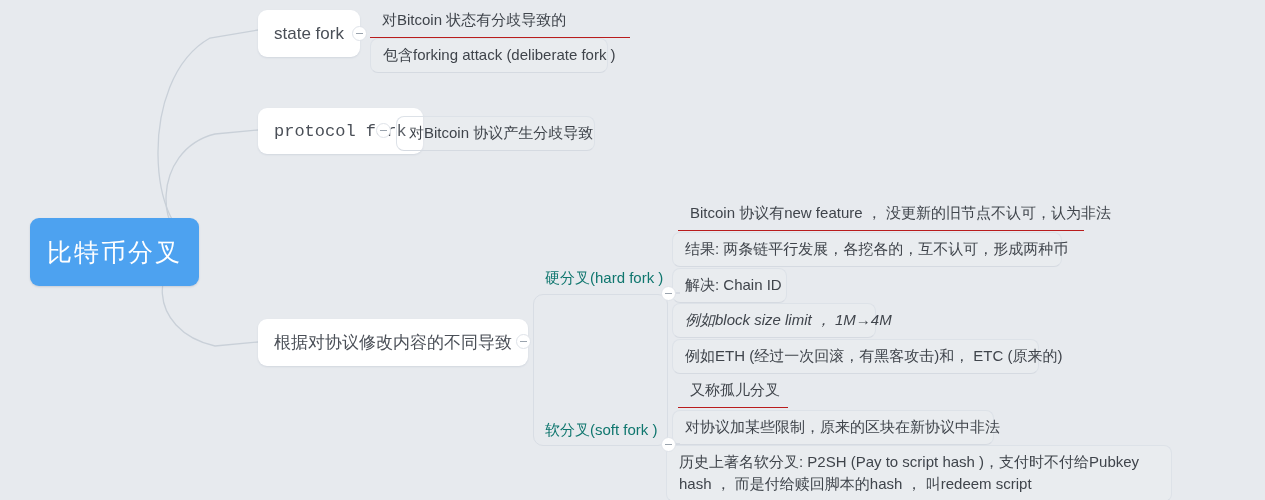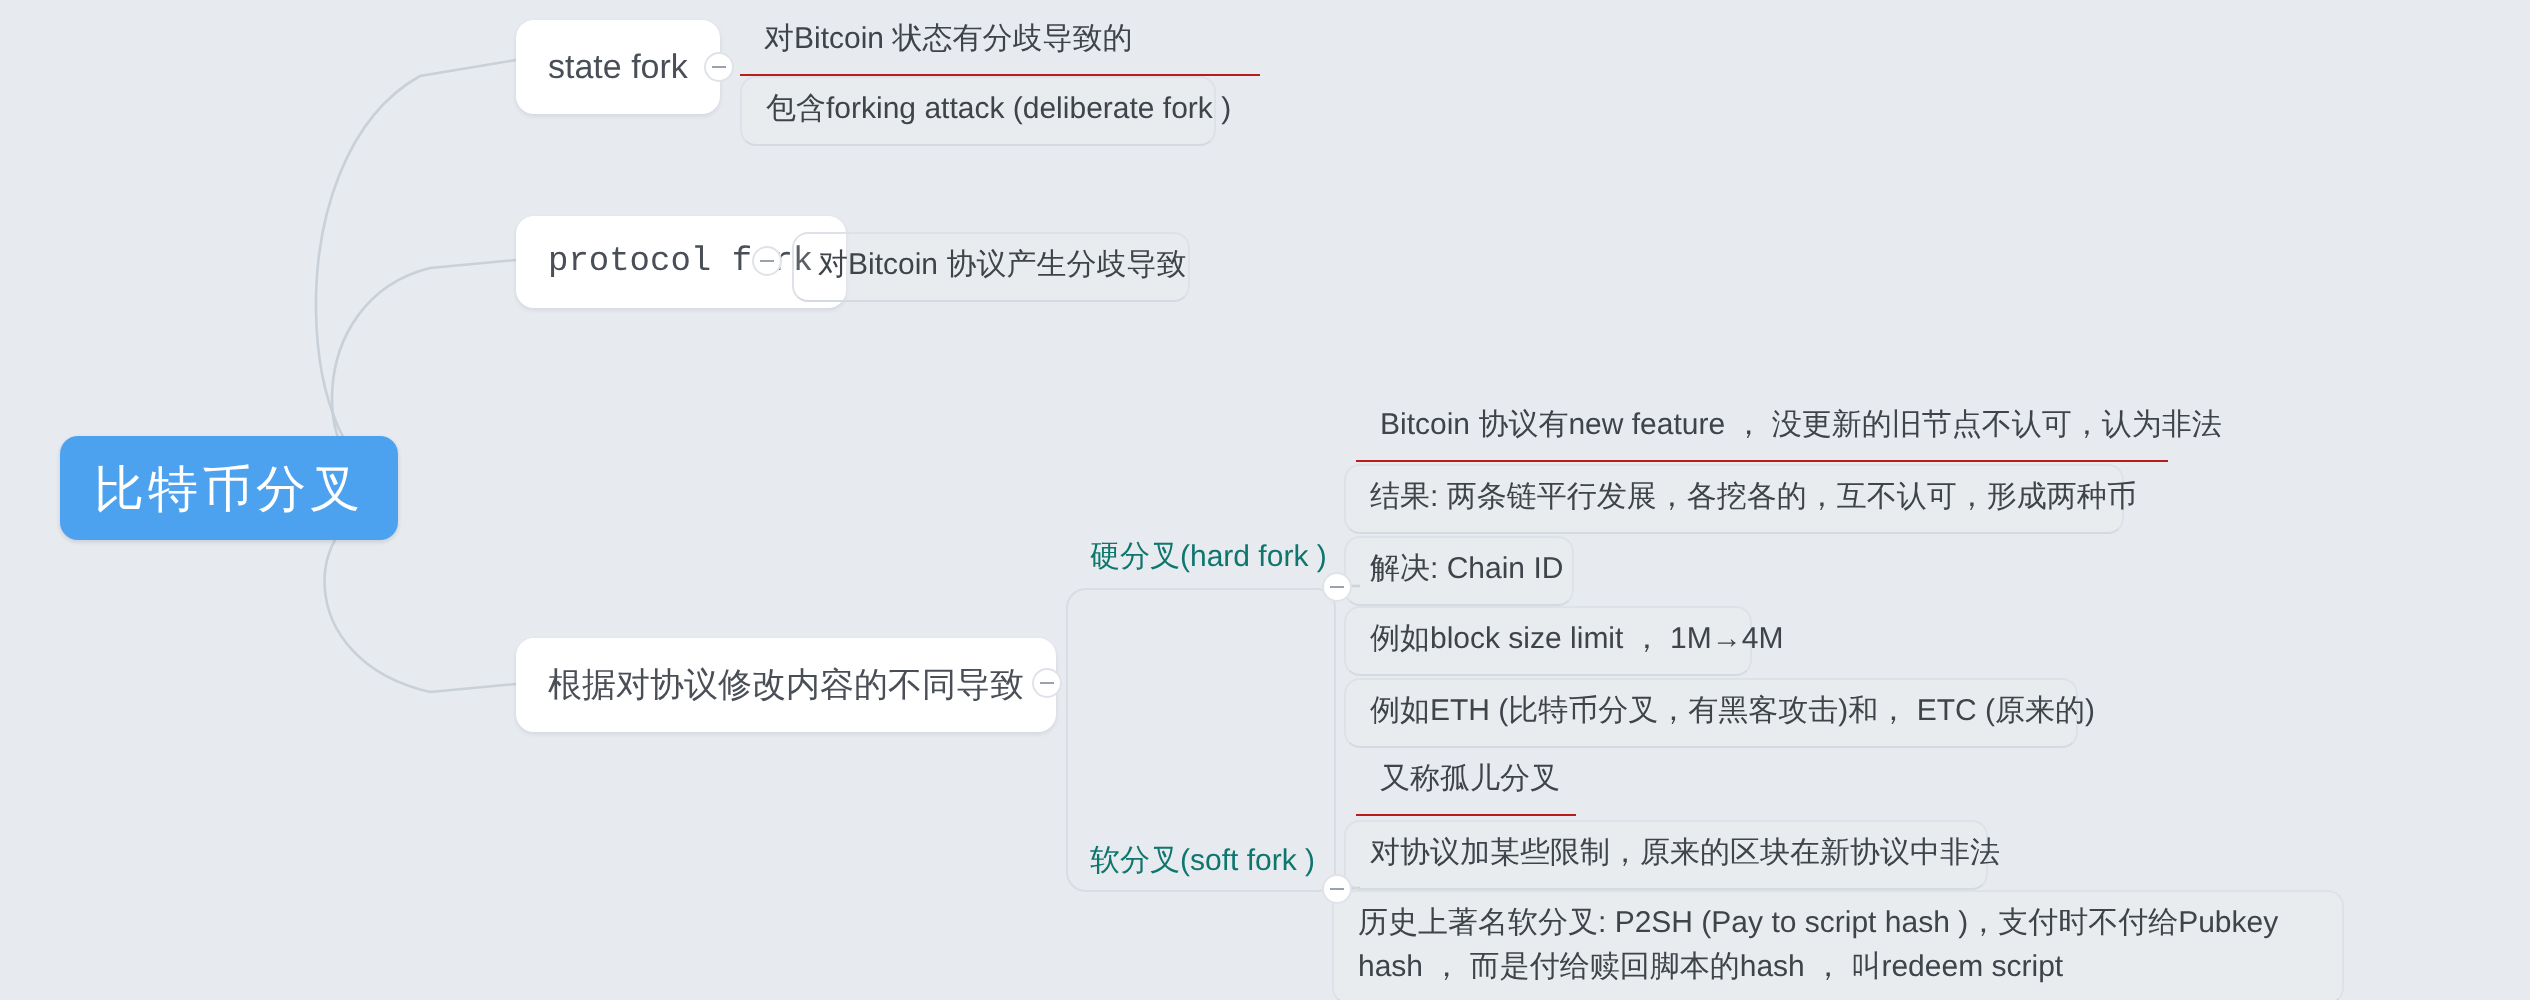--- a/index.html
+++ b/index.html
@@ -10,21 +10,21 @@
     overflow: hidden;
   }
   #canvas { position: relative; width: 1265px; height: 500px; }
 
   #links { position: absolute; left: 0; top: 0; width: 1265px; height: 500px; pointer-events: none; }
 
   
   .root {
     position: absolute;
     left: 30px; top: 218px;
-    width: 169px; height: 52px;
+    width: 169px; height: 68px;
     background: #4da2f0;
     border-radius: 9px;
     display: flex; align-items: center; justify-content: center;
     color: #ffffff;
     font-size: 25px;
     letter-spacing: 2px;
     box-shadow: 0 1px 2px rgba(60,80,110,.18);
   }
 
   
@@ -169,25 +169,25 @@
 
   <div class="leaf boxed" style="left:672px; top:232px; width:390px;">
     <span>结果: 两条链平行发展，各挖各的，互不认可，形成两种币</span>
   </div>
   <div class="leaf" style="left:678px; top:197px; width:406px;">
     <span>Bitcoin 协议有new feature ， 没更新的旧节点不认可，认为非法</span>
   </div>
   <div class="leaf boxed" style="left:672px; top:268px; width:115px;">
     <span>解决: Chain ID</span>
   </div>
-  <div class="leaf boxed" style="left:672px; top:303px; width:204px;">
+  <div class="leaf boxed" style="left:672px; top:303px; width:204px;font-style:italic;">
     <span>例如block size limit ， 1M→4M</span>
   </div>
   <div class="leaf boxed" style="left:672px; top:339px; width:367px;">
-    <span>例如ETH (比特币分叉，有黑客攻击)和， ETC (原来的)</span>
+    <span>例如ETH (经过一次回滚，有黑客攻击)和， ETC (原来的)</span>
   </div>
 
   <div class="leaf" style="left:678px; top:374px; width:110px;">
     <span>又称孤儿分叉</span>
   </div>
   <div class="leaf boxed" style="left:672px; top:410px; width:322px;">
     <span>对协议加某些限制，原来的区块在新协议中非法</span>
   </div>
   <div class="leaf boxed wrap" style="left:666px; top:445px; width:506px;">
     <span>历史上著名软分叉: P2SH (Pay to script hash )，支付时不付给Pubkey hash ， 而是付给赎回脚本的hash ， 叫redeem script</span>

